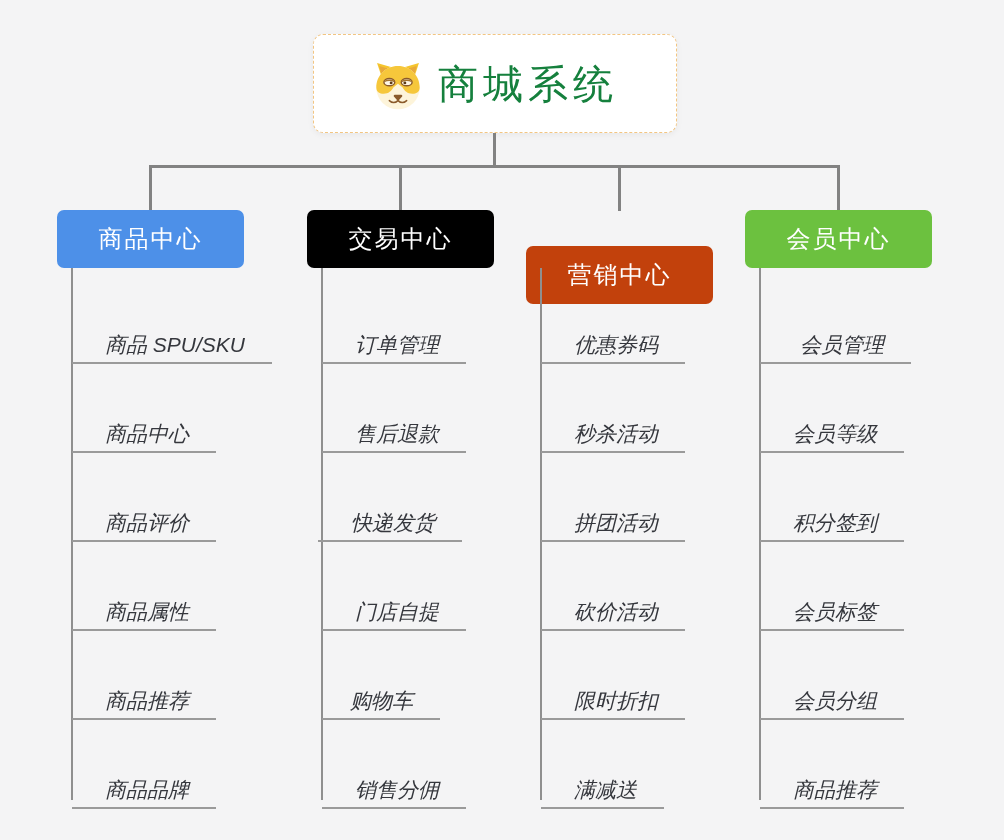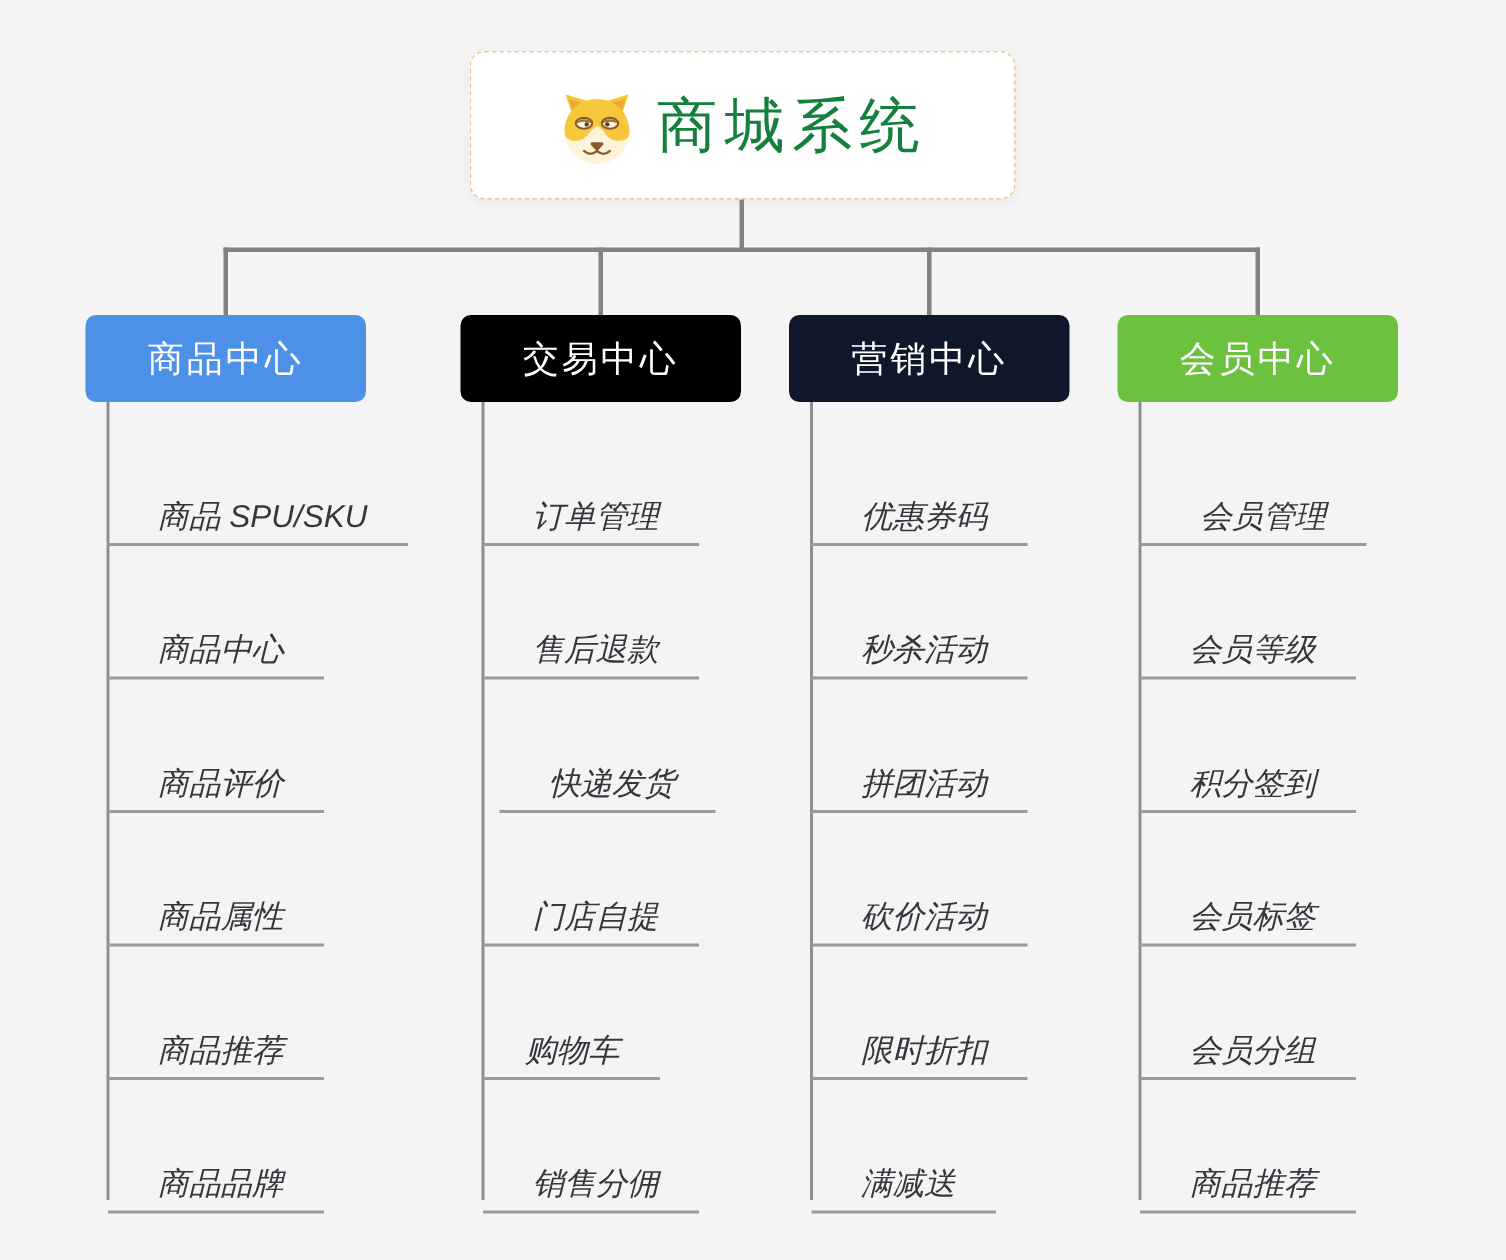--- a/index.html
+++ b/index.html
@@ -101,26 +101,26 @@
       <div class="child" style="left: 72px; top: 582px;">商品属性</div>
       <div class="child" style="left: 72px; top: 671px;">商品推荐</div>
       <div class="child" style="left: 72px; top: 760px;">商品品牌</div>
       <div class="cline stub" style="left: 399px;"></div>
       <div class="branch" style="left: 307px; background: #000000;">
         <span>交易中心</span>
       </div>
       <div class="trunk" style="left: 321px;"></div>
       <div class="child" style="left: 322px; top: 315px;">订单管理</div>
       <div class="child" style="left: 322px; top: 404px;">售后退款</div>
-      <div class="child" style="left: 333px; top: 493px;">快递发货</div>
+      <div class="child" style="left: 318px; top: 493px;">快递发货</div>
       <div class="child" style="left: 322px; top: 582px;">门店自提</div>
       <div class="child" style="left: 322px; top: 671px; padding-left: 28px;">购物车</div>
       <div class="child" style="left: 322px; top: 760px;">销售分佣</div>
       <div class="cline stub" style="left: 618px;"></div>
-      <div class="branch" style="left: 526px; background: #0f172a;">
+      <div class="branch" style="left: 526px; background: #c2410c; margin-top: 36px;">
         <span>营销中心</span>
       </div>
       <div class="trunk" style="left: 540px;"></div>
       <div class="child" style="left: 541px; top: 315px;">优惠券码</div>
       <div class="child" style="left: 541px; top: 404px;">秒杀活动</div>
       <div class="child" style="left: 541px; top: 493px;">拼团活动</div>
       <div class="child" style="left: 541px; top: 582px;">砍价活动</div>
       <div class="child" style="left: 541px; top: 671px;">限时折扣</div>
       <div class="child" style="left: 541px; top: 760px;">满减送</div>
       <div class="cline stub" style="left: 837px;"></div>

